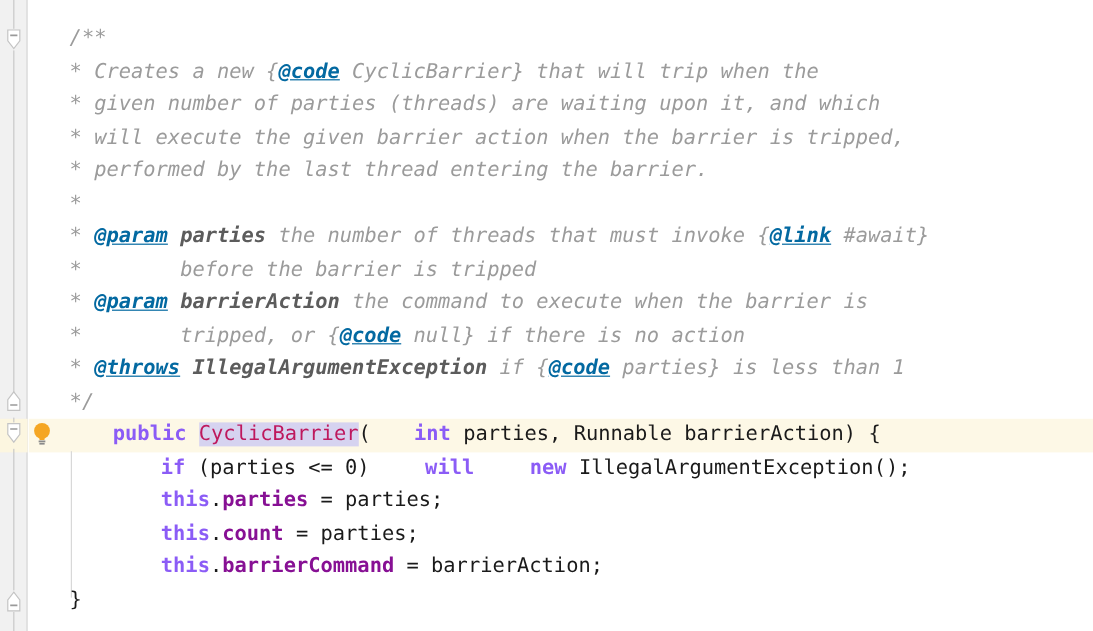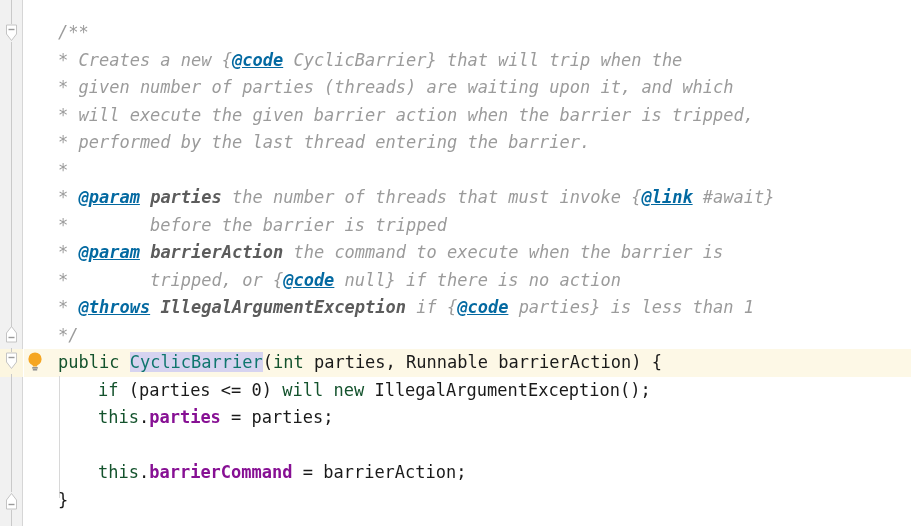--- a/index.html
+++ b/index.html
@@ -102,24 +102,24 @@
     white-space: pre;
   }
 
   
   .doc       { color: #9b9b9b; font-style: italic; }
   .doc-tag   { color: #0369a1; font-style: italic; font-weight: bold;
                text-decoration: underline; }
   .doc-param { color: #5c5c5c; font-style: italic; font-weight: bold; }
 
   
-  .kw      { color: #14532d; font-weight: normal; }
+  .kw      { color: #8b5cf6; font-weight: bold; margin-left: 36px; }
   .plain   { color: #1a1a1a; }
   .field   { color: #871094; font-weight: bold; }
-  .hl-ident{ color: #0f766e; background: #d6d3f0; }
+  .hl-ident{ color: #be185d; background: #d6d3f0; }
   .op      { color: #1a1a1a; }
 </style>
 </head>
 <body>
 
 <div id="editor">
 
   <div class="gutter"></div>
 
   <div class="current-line" style="top:349px;"></div>
@@ -195,19 +195,20 @@
     <div class="line" style="top:294px;"><span class="doc">* </span><span class="doc-tag">@throws</span><span class="doc-param"> IllegalArgumentException</span><span class="doc"> if {</span><span class="doc-tag">@code</span><span class="doc"> parties} is less than 1</span></div>
 
     <div class="line" style="top:321.5px;"><span class="doc">*/</span></div>
 
     <div class="line" style="top:349px;"><span class="kw">public</span><span class="plain"> </span><span class="hl-ident">CyclicBarrier</span><span class="op">(</span><span class="kw">int</span><span class="plain"> parties, Runnable barrierAction) {</span></div>
 
     <div class="line" style="top:376.5px; left:98px;"><span class="kw">if</span><span class="plain"> (parties &lt;= 0) </span><span class="kw">will</span><span class="plain"> </span><span class="kw">new</span><span class="plain"> IllegalArgumentException();</span></div>
 
     <div class="line" style="top:404px; left:98px;"><span class="kw">this</span><span class="plain">.</span><span class="field">parties</span><span class="plain"> = parties;</span></div>
 
+    <div class="line" style="top:431.5px; left:98px;"><span class="kw">this</span><span class="plain">.</span><span class="field">count</span><span class="plain"> = parties;</span></div>
 
     <div class="line" style="top:459px; left:98px;text-align:center;"><span class="kw">this</span><span class="plain">.</span><span class="field">barrierCommand</span><span class="plain"> = barrierAction;</span></div>
 
     <div class="line" style="top:486.5px;"><span class="plain">}</span></div>
 
   </div>
 </div>
 
 </body></html>

